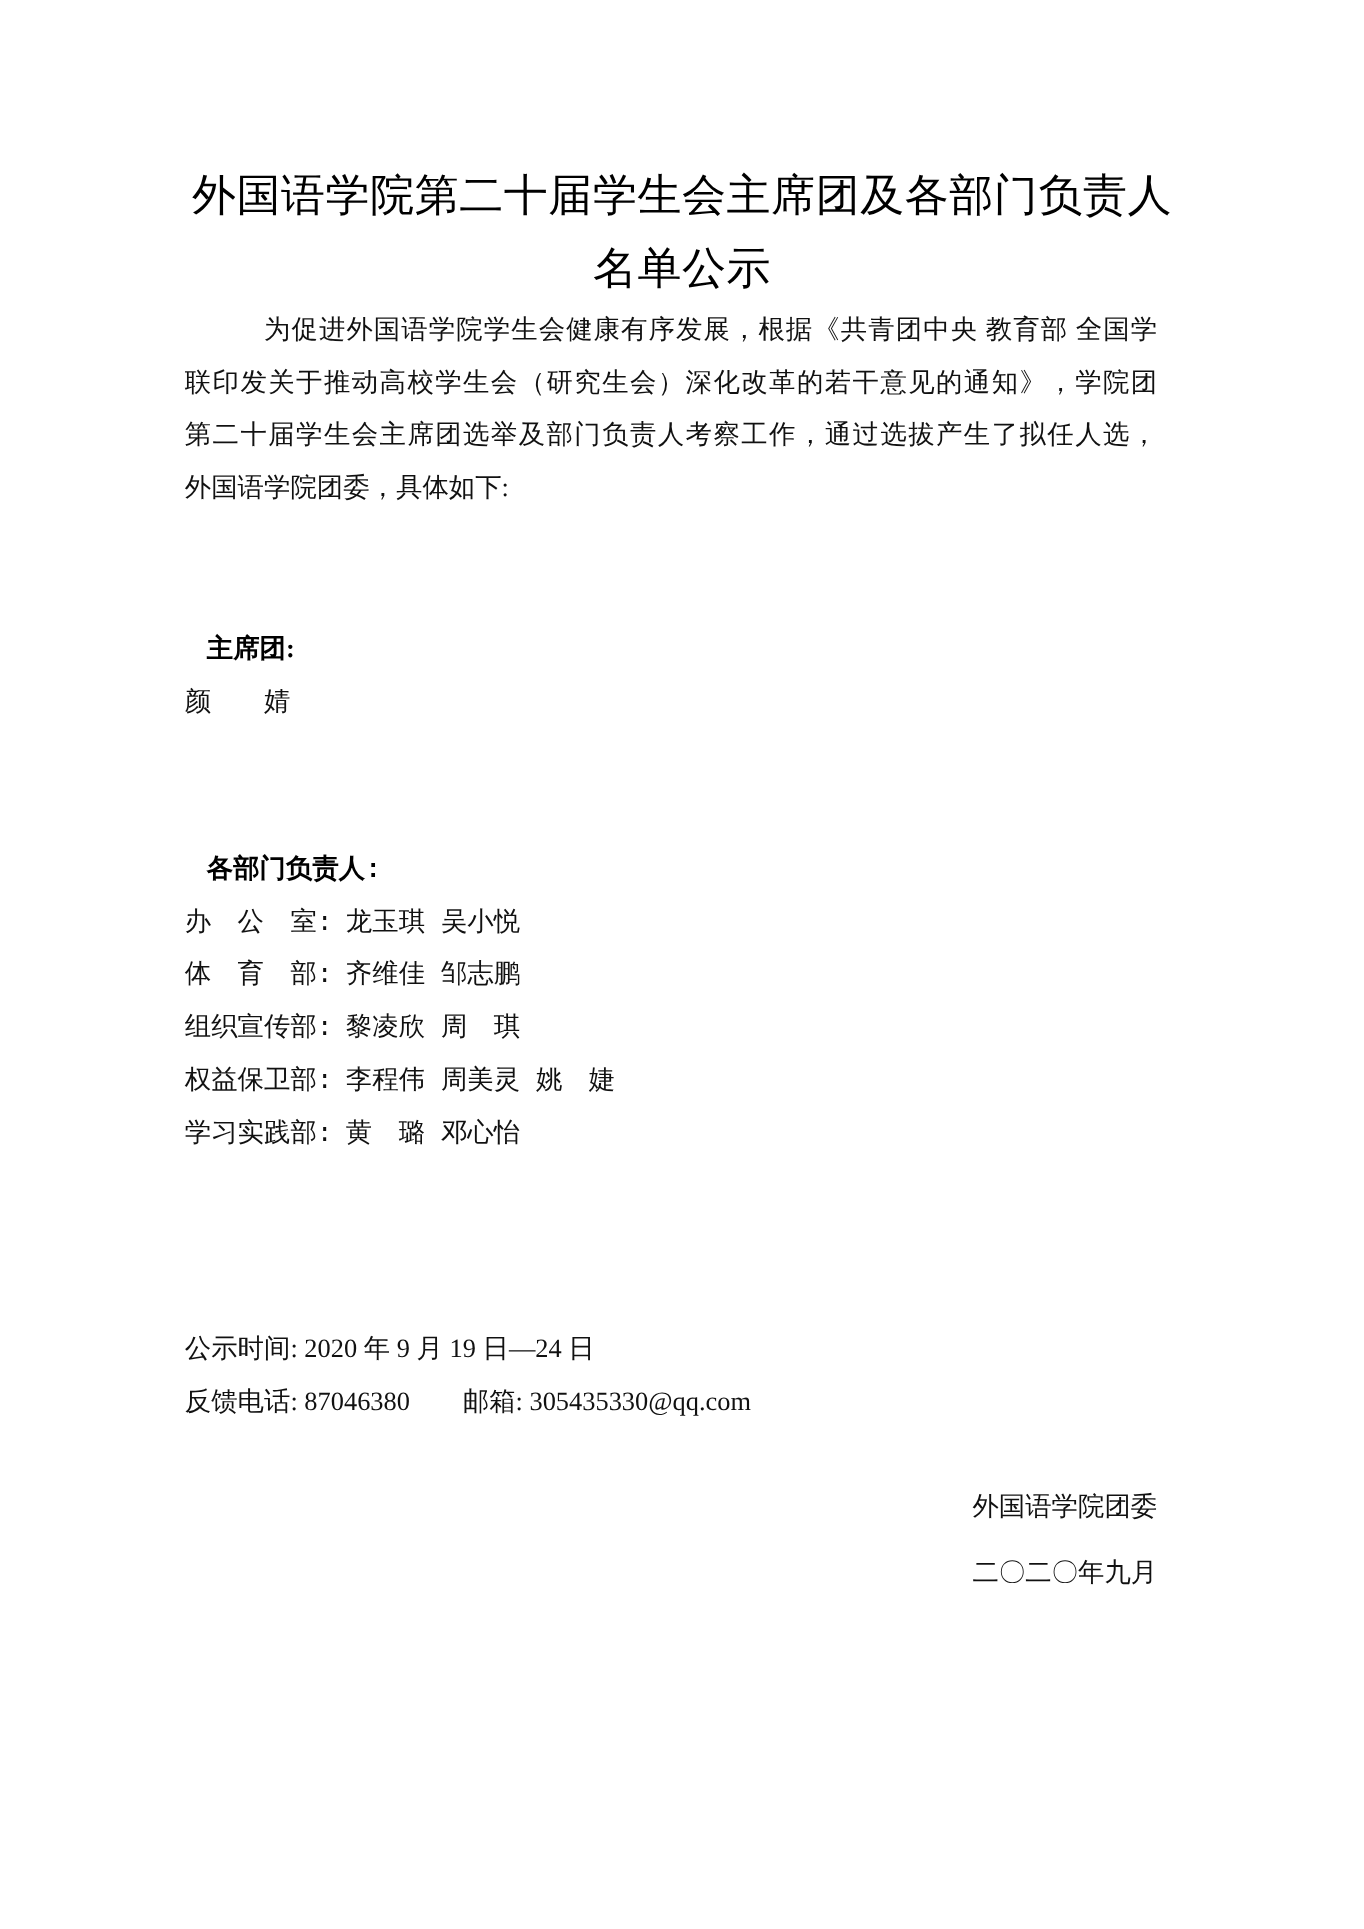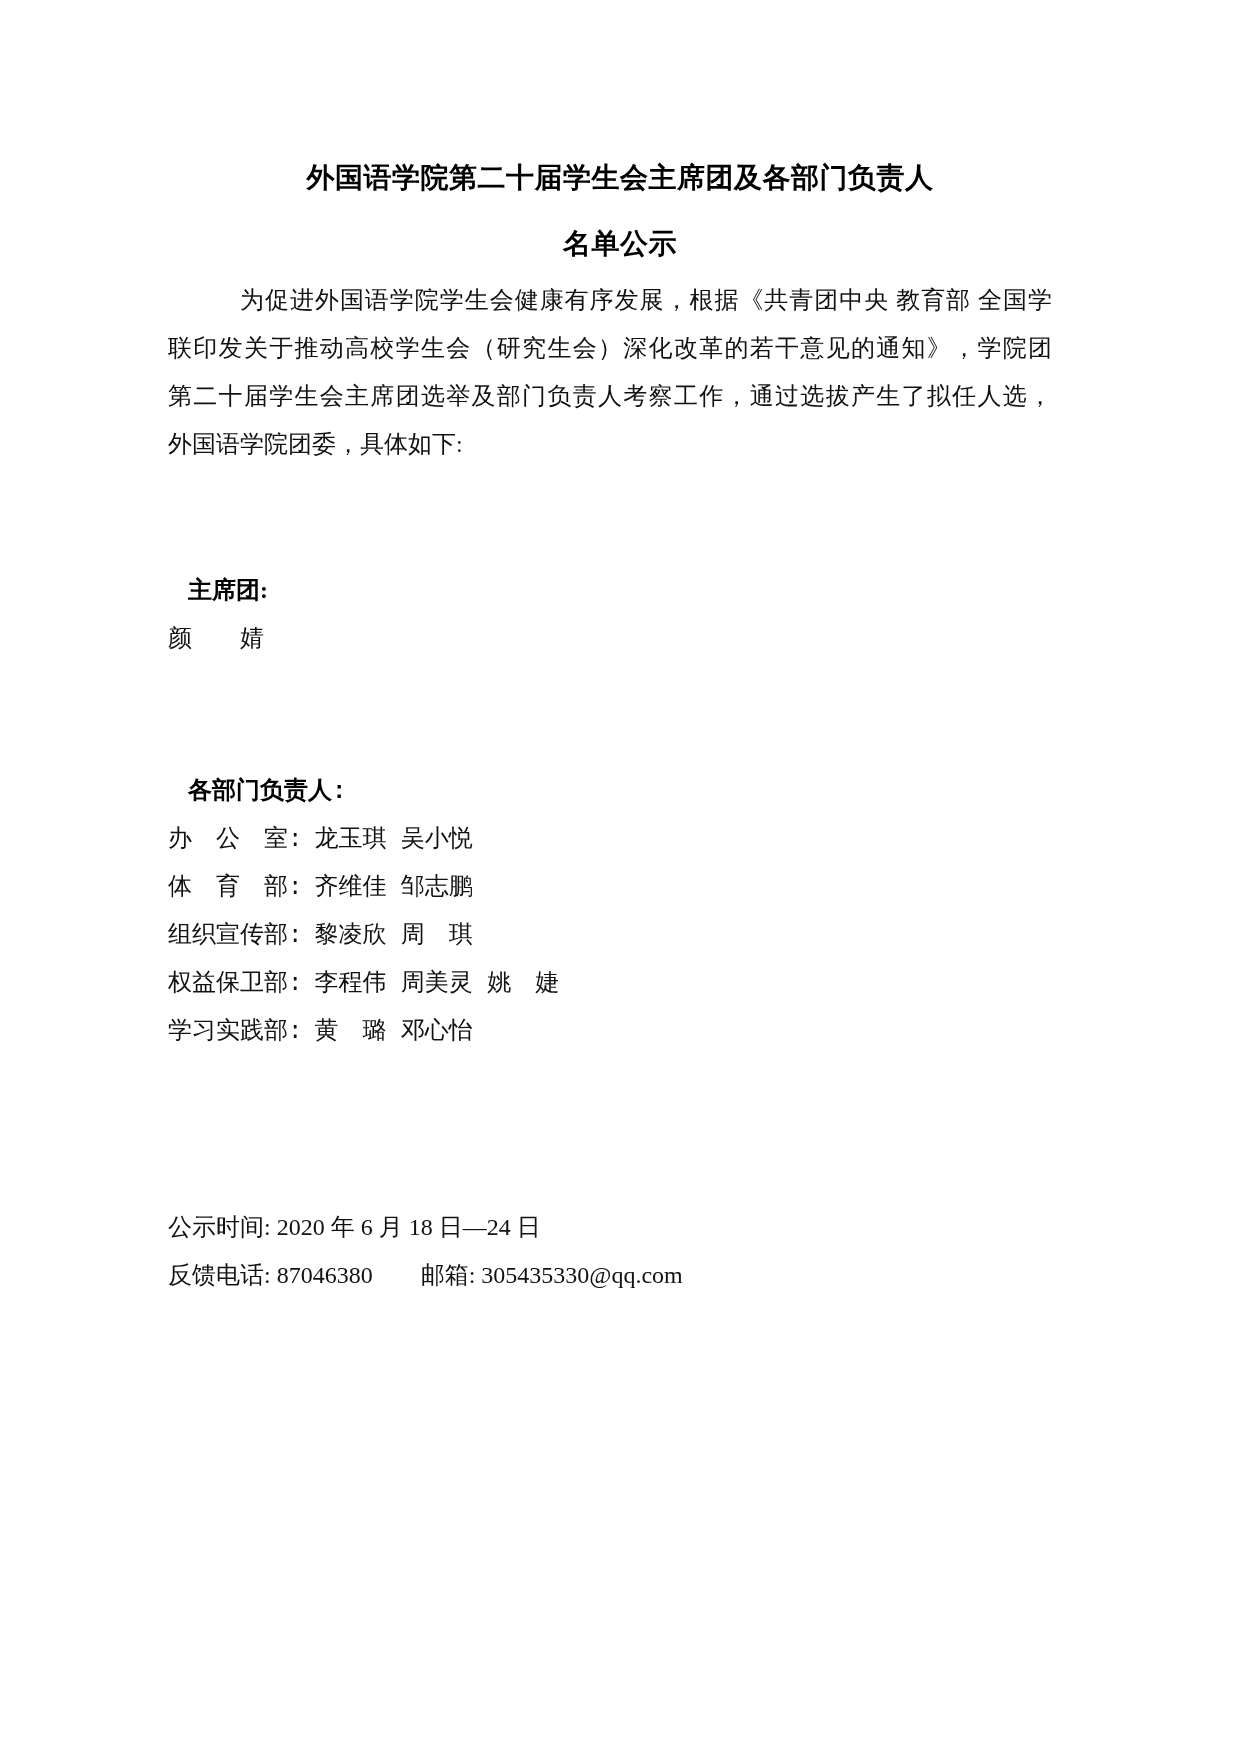--- a/index.html
+++ b/index.html
@@ -16,22 +16,22 @@
     font-family: "Liberation Serif", "DejaVu Serif", serif;
     overflow: hidden;
   }
   .doc-title {
     position: absolute;
     top: 145px;
     left: 0;
     width: 1240px;
     margin: 0;
     text-align: center;
-    font-size: 28px;
-    font-weight: bold;
+    font-size: 40px;
+    font-weight: normal;
     line-height: 66px;
     letter-spacing: 0.5px;
     color: #000000;
   }
   .intro {
     position: absolute;
     top: 276px;
     left: 168px;
     width: 884px;
     font-size: 24px;
@@ -122,18 +122,22 @@
     </div>
     <div class="dept-row">
       <span class="dept-label">权益保卫部:</span><span>李程伟 周美灵 姚　婕</span>
     </div>
     <div class="dept-row">
       <span class="dept-label">学习实践部:</span><span>黄　璐 邓心怡</span>
     </div>
   </div>
 
   <div class="contact">
-    <div>公示时间: 2020 年 6 月 18 日—24 日</div>
+    <div>公示时间: 2020 年 9 月 19 日—24 日</div>
     <div>反馈电话: 87046380　　邮箱: 305435330@qq.com</div>
   </div>
 
+  <div class="signature">
+    <div>外国语学院团委</div>
+    <div>二〇二〇年九月</div>
+  </div>
 
 </div>
 
 </body></html>

